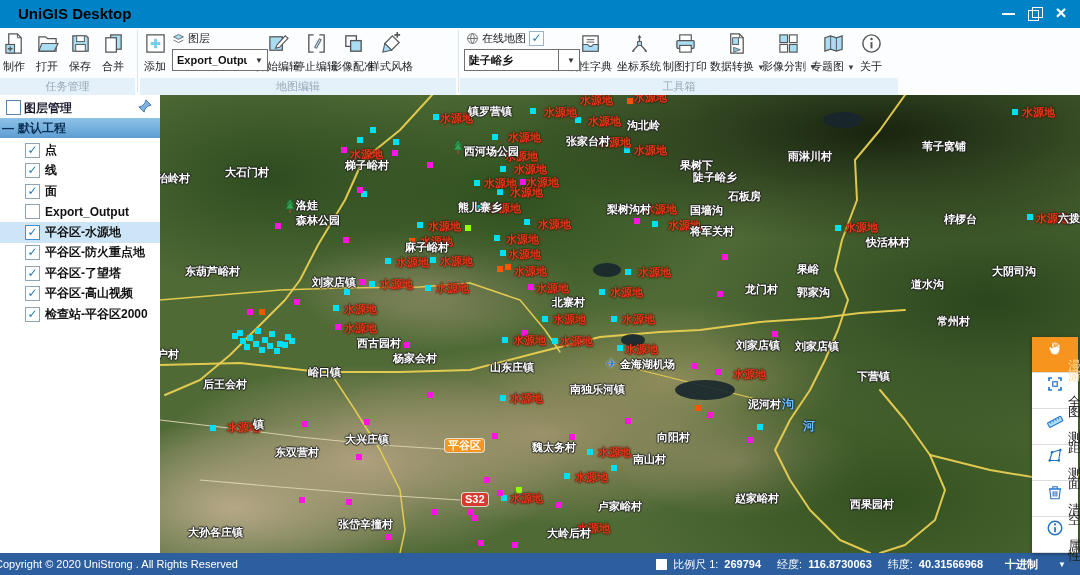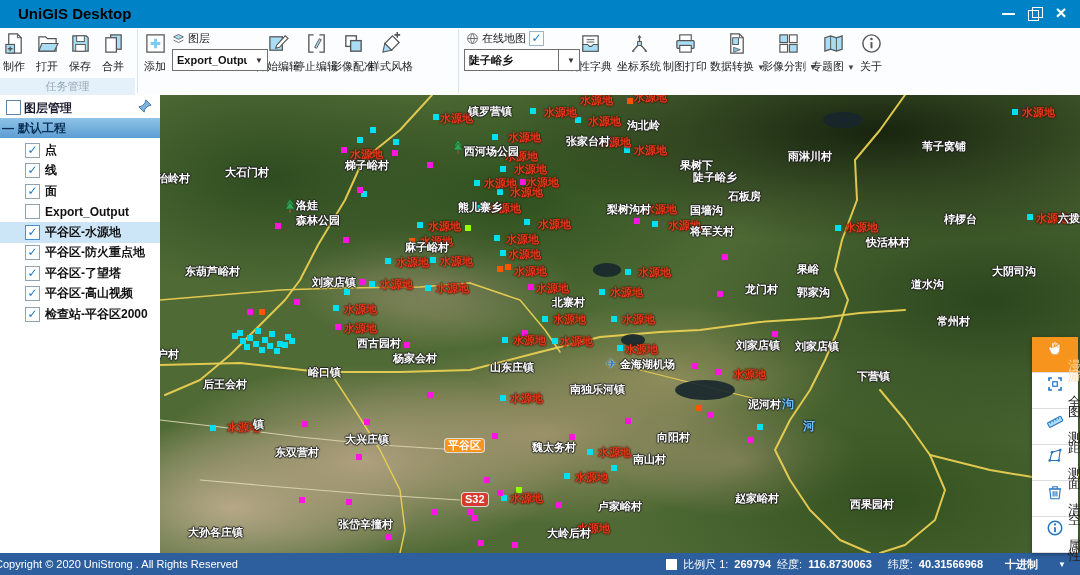--- a/index.html
+++ b/index.html
@@ -105,20 +105,22 @@
         <span class="sq1"></span>
       </div>
     <div class="winbtn" id="btn-close">×</div>
   </div>
 
   <div id="toolbar">
     <div class="tb-sep" style="left:137px"></div>
     <div class="tb-sep" style="left:458px"></div>
 
     <div class="tb-strip" style="left:0;width:135px">任务管理</div>
+    <div class="tb-strip" style="left:140px;width:316px">地图编辑</div>
+    <div class="tb-strip" style="left:460px;width:438px">工具箱</div>
 
     <div id="tb-buttons">
         <div class="tb-btn" style="left: -12px;"><span class="ic"><svg viewBox="0 0 24 24">
               <path d="M6 2h9l4 4v16H6z" fill="#fff" stroke="#555" stroke-width="1.3"></path>
               <path d="M15 2v4h4" fill="none" stroke="#555"></path>
               <rect x="3" y="13" width="9" height="9" fill="#a9ddf3" stroke="#555" stroke-width="1.2"></rect>
               <path d="M7.5 15v5M5 17.5h5" stroke="#555" stroke-width="1.4"></path>
             </svg></span><div class="lb">制作</div></div>
         <div class="tb-btn" style="left: 21px;"><span class="ic"><svg viewBox="0 0 24 24">
               <path d="M3 5h7l2 2h9v13H3z" fill="#fff" stroke="#555" stroke-width="1.3"></path>
@@ -547,21 +549,21 @@
             <circle cx="12" cy="7.3" r="1.5" fill="#2574c4"></circle>
           </svg></span><div class="lb">属性</div></div>
     </div>
 
   <div id="statusbar">
     <div id="copyright">Copyright © 2020 UniStrong . All Rights Reserved</div>
     <div id="status-right">
       <span id="swatch"></span>
       <span>比例尺 1:</span>
       <span class="sv">269794</span>
-      <span style="">经度:</span>
+      <span style="margin-left:10px">经度:</span>
       <span class="sv">116.8730063</span>
       <span style="margin-left:10px">纬度:</span>
       <span class="sv">40.31566968</span>
       <span class="sv" style="margin-left:16px">十进制</span>
       <span id="fmt-caret">▼</span>
     </div>
   </div>
 </div>
 
 </body></html>

